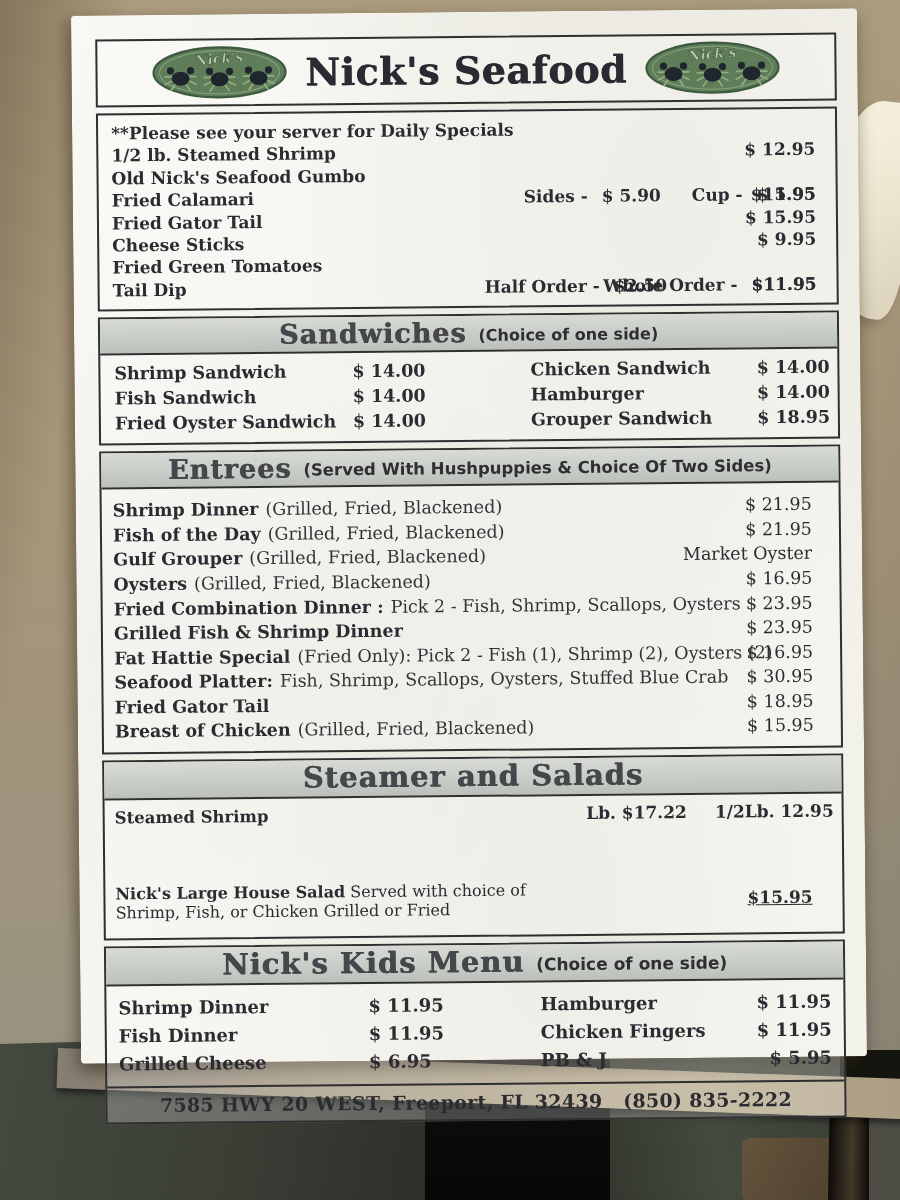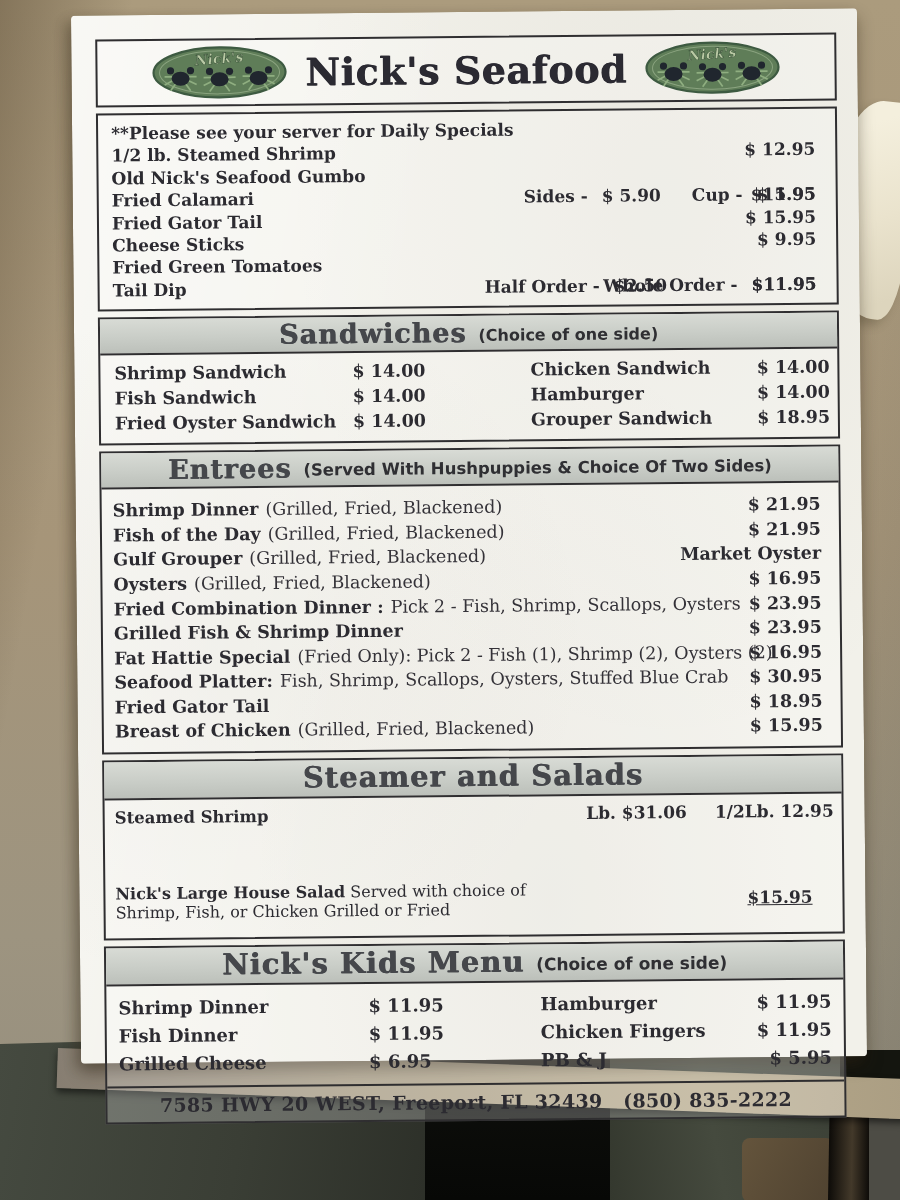--- a/index.html
+++ b/index.html
@@ -80,21 +80,21 @@
   .pr-r{text-align:right;}
   .kids-grid{grid-template-columns:250px 172px 1fr 118px;padding:8px 12px 8px 12px;font-size:18px;}
   .kids-grid .cell{height:28px;line-height:28px;}
   .sand-grid{font-size:17.5px;}
 
   
   .entrees-body{padding:9px 8px 8px 11px;font-size:17.5px;}
   .en-row{position:relative;height:24.6px;line-height:24.6px;white-space:nowrap;}
   .en-name{font-weight:bold;}
   .en-desc{font-weight:normal;margin-left:7px;color:#343238;}
-  .en-price{position:absolute;right:10px;font-weight:bold;}
+  .en-price{position:absolute;right:19px;font-weight:normal;}
 
   
   .steamer-body{position:relative;height:138px;font-size:17px;}
   .st-row1{position:absolute;top:7px;left:10px;right:8px;display:flex;align-items:baseline;font-weight:bold;}
   .st-name{flex:1;font-size:16.5px;}
   .st-half{margin-left:28px;}
   .st-row2{position:absolute;bottom:16px;left:10px;right:10px;display:flex;align-items:center;}
   .salad-text{flex:1;line-height:19px;font-size:16px;}
   .salad-name{font-weight:bold;}
   .salad-desc{font-weight:normal;}
@@ -288,21 +288,21 @@
     </div>
   </div>
 
   <div class="mbox">
     <div class="bar">
       <span class="bar-title" style="font-size:29px">Steamer and Salads</span>
     </div>
     <div class="steamer-body">
       <div class="st-row1">
         <span class="st-name">Steamed Shrimp</span>
-        <span>Lb. $31.06</span>
+        <span>Lb. $17.22</span>
         <span class="st-half">1/2Lb. 12.95</span>
       </div>
       <div class="st-row2">
         <div class="salad-text">
           <div><span class="salad-name">Nick's Large House Salad</span>
                <span class="salad-desc">Served with choice of</span></div>
           <div class="salad-desc">Shrimp, Fish, or Chicken Grilled or Fried</div>
         </div>
         <span class="salad-price">$15.95</span>
       </div>

